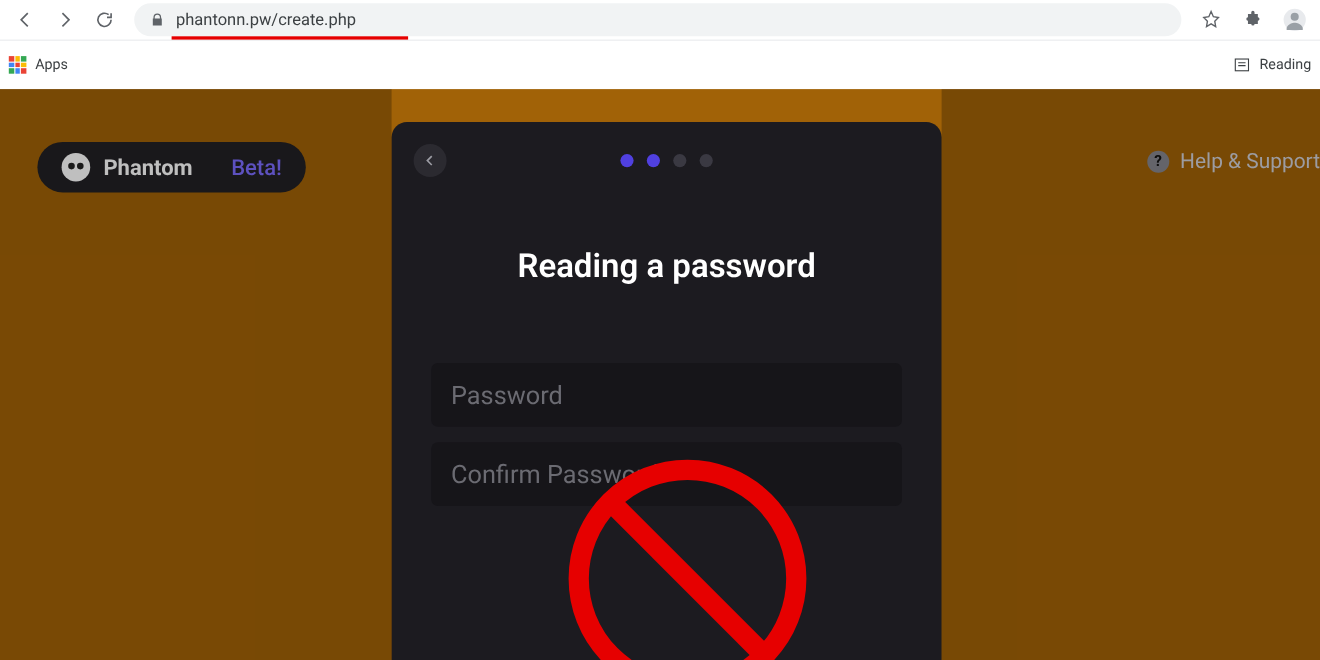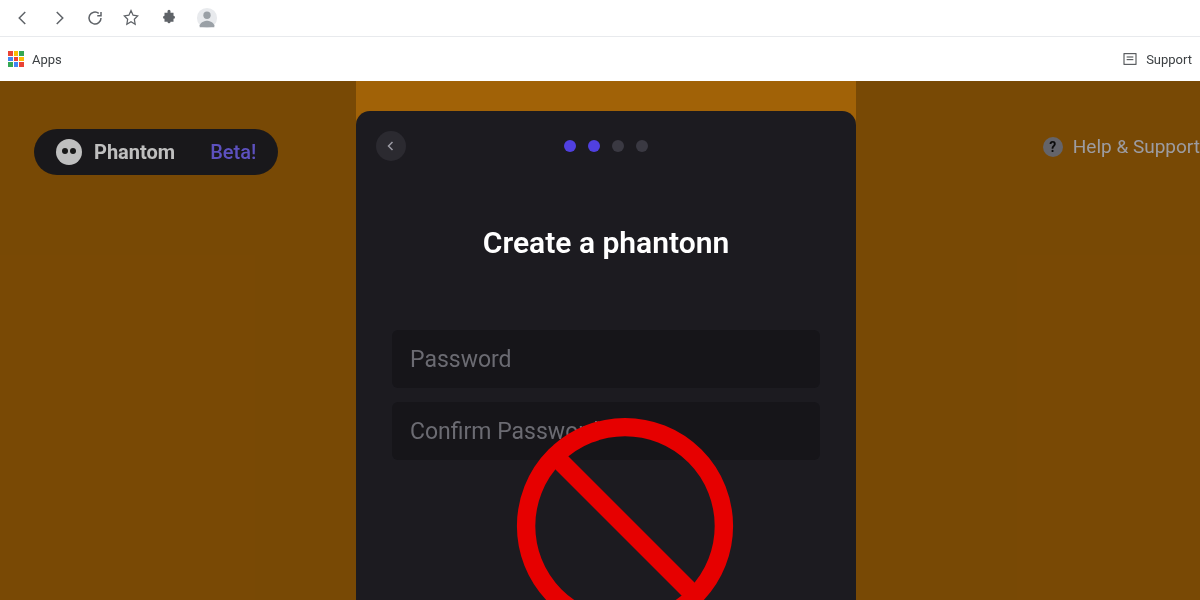--- a/index.html
+++ b/index.html
@@ -74,20 +74,27 @@
   <div class="nav-btn">
     <svg viewBox="0 0 24 24">
         <path fill="none" stroke="currentColor" stroke-width="2" d="M9 4l8 8-8 8"></path>
       </svg>
   </div>
   <div class="nav-btn">
     <svg viewBox="0 0 24 24">
         <path fill="none" stroke="currentColor" stroke-width="2" d="M20 12a8 8 0 1 1-3-6.2M20 4v5h-5"></path>
       </svg>
   </div>
+  <div class="addr-bar">
+    <svg width="14" height="14" viewBox="0 0 24 24">
+        <path fill="currentColor" d="M6 10V8a6 6 0 1 1 12 0v2h1v11H5V10h1zm2 0h8V8a4 4 0 1 0-8 0v2z"></path>
+      </svg>
+    <span class="url-text">phantonn.pw/create.php</span>
+    <div class="underline-red"></div>
+  </div>
   <div class="toolbar-right">
     <div class="toolbar-icon">
       <svg width="20" height="20" viewBox="0 0 24 24">
           <path fill="none" stroke="currentColor" stroke-width="1.5" d="M12 3l2.5 5.6L20 9.5l-4 4 1 6-5-3-5 3 1-6-4-4 5.5-.9L12 3z"></path>
         </svg>
     </div>
     <div class="toolbar-icon">
       <svg width="18" height="18" viewBox="0 0 24 24">
           <path fill="currentColor" d="M10 3a2 2 0 0 1 4 0v2h4v4a2 2 0 0 1 0 4v4h-4a2 2 0 0 1-4 0H6v-4a2 2 0 0 1 0-4V5h4V3z"></path>
         </svg>
@@ -115,21 +122,21 @@
         <span></span>
         <span></span>
       </div>
     <span>Apps</span>
   </div>
   <div class="bm-right">
     <svg width="16" height="16" viewBox="0 0 24 24">
         <rect x="3" y="4" width="18" height="16" fill="none" stroke="currentColor" stroke-width="1.5"></rect>
         <path stroke="currentColor" stroke-width="1.5" d="M7 9h10M7 13h10"></path>
       </svg>
-    <span>Support</span>
+    <span>Reading</span>
   </div>
 </div>
 
 <div class="page">
 
   <div class="phantom-pill">
     <div class="phantom-icon"></div>
     <span class="phantom-name">Phantom</span>
     <span class="phantom-beta">Beta!</span>
   </div>
@@ -146,21 +153,21 @@
             <path fill="none" stroke="currentColor" stroke-width="3" d="M15 4l-8 8 8 8"></path>
           </svg>
       </div>
       <div class="stepper">
         <div class="dot active"></div>
         <div class="dot active"></div>
         <div class="dot"></div>
         <div class="dot"></div>
       </div>
     </div>
-    <div class="card-title">Create a phantonn</div>
+    <div class="card-title">Reading a password</div>
     <div class="inputs">
       <input type="password" class="input-field" placeholder="Password" style="">
       <input type="password" class="input-field" placeholder="Confirm Password" style="">
     </div>
   </div>
 
   <div class="tint-left"></div>
   <div class="tint-right"></div>
 
   <div class="nope">

